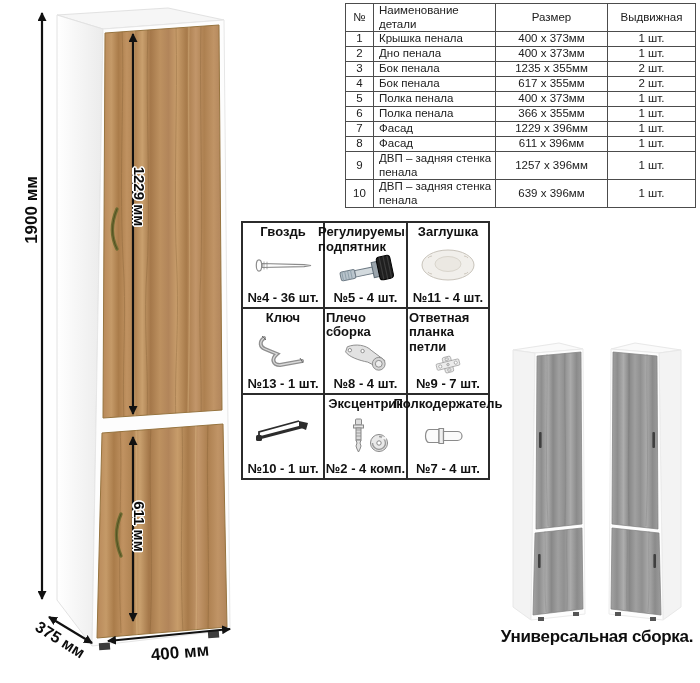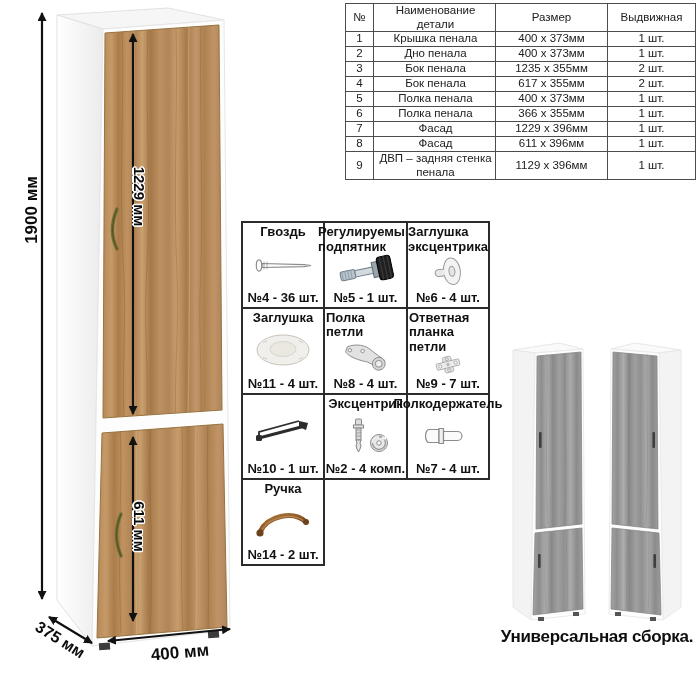--- a/index.html
+++ b/index.html
@@ -22,21 +22,21 @@
   
   .parts{
     position:absolute;left:345px;top:3px;width:350px;border-collapse:collapse;
     table-layout:fixed;font-size:11.5px;color:#202020;
   }
   .parts th,.parts td{
     border:1.6px solid #4c4c4c;padding:0 3px;line-height:1.18;height:14px;
     font-weight:400;text-align:center;overflow:hidden;
   }
   .parts th{height:15px;}
-  .parts td.name,.parts th.name{text-align:center;padding-left:5px;}
+  .parts td.name,.parts th.name{text-align:left;padding-left:5px;}
   
   .hw-grid{
     position:absolute;left:242px;top:222px;width:247px;
     display:grid;grid-template-columns:82px 83px 82px;grid-auto-rows:85.8px;
   }
   .hw-cell{
     border:2px solid #2b2b2b;margin:-1px;background:#fff;
     display:flex;flex-direction:column;align-items:center;justify-content:space-between;
     padding:2px 1px;box-sizing:border-box;
   }
@@ -205,21 +205,27 @@
         </tr>
       <tr>
           <td>8</td>
           <td class="name">Фасад</td>
           <td>611 х 396мм</td>
           <td>1 шт.</td>
         </tr>
       <tr>
           <td>9</td>
           <td class="name">ДВП – задняя стенка пенала</td>
-          <td>1129 х 396мм</td>
+          <td>1257 х 396мм</td>
+          <td>1 шт.</td>
+        </tr>
+      <tr>
+          <td>10</td>
+          <td class="name">ДВП – задняя стенка пенала</td>
+          <td>639 х 396мм</td>
           <td>1 шт.</td>
         </tr>
     </tbody>
   </table>
 
   <div class="hw-grid">
 
     <div class="hw-cell">
       <div class="hw-title">Гвоздь</div>
       <div class="hw-icon">
@@ -241,53 +247,51 @@
             <g transform="rotate(-12 34 18)">
           <rect x="8" y="13" width="15" height="9" rx="2" fill="#b9c4cc" stroke="#6e7a84"></rect>
           <path d="M10,13 v9 M13,13 v9 M16,13 v9 M19,13 v9" stroke="#8fa0ab" stroke-width="1"></path>
           <rect x="23" y="14.5" width="19" height="6.5" fill="#d3dade" stroke="#6e7a84"></rect>
           <rect x="41" y="10" width="6" height="15.5" fill="#9aa4ac" stroke="#5d6a74"></rect>
           <rect x="46.5" y="6" width="14" height="23.5" rx="3.5" fill="#1f1f1f" stroke="#000"></rect>
           <path d="M50,6.5 v22.5 M54,6 v23.5 M58,6.5 v22.5" stroke="#3c3c3c" stroke-width="1.2"></path>
         </g>
           </svg>
       </div>
-      <div class="hw-qty">№5 - 1 шт.</div>
-    </div>
-
-    <div class="hw-cell">
-      <div class="hw-title">Заглушка эксцентрика</div>
-      <div class="hw-icon">
-        <svg width="68" height="36" viewBox="0 0 68 36">
-            <g transform="rotate(-8 34 18)" stroke="#999" fill="#f3f3f3">
-          <ellipse cx="38" cy="18" rx="8.5" ry="13.5"></ellipse>
-          <path d="M30.5,14.5 h-6 a3.5,3.5 0 0 0 0,7 h6" fill="#e9e9e9"></path>
-          <ellipse cx="38" cy="18" rx="3" ry="5" fill="#e4e4e4"></ellipse>
-        </g>
-          </svg>
-      </div>
-      <div class="hw-qty">№6 - 4 шт.</div>
-    </div>
+      <div class="hw-qty">№5 - 4 шт.</div>
+    </div>
+
 
     <div class="hw-cell">
       <div class="hw-title">Заглушка</div>
       <div class="hw-icon">
         <svg width="68" height="40" viewBox="0 0 68 40">
           <ellipse cx="34" cy="20" rx="26" ry="15" fill="#f1efeb" stroke="#c8c3ba"></ellipse>
           <ellipse cx="34" cy="19" rx="13" ry="7.5" fill="#ebe8e2" stroke="#d9d5cc"></ellipse>
           <path d="M14,13 a5,3 0 0 1 4,-2 M54,13 a5,3 0 0 0 -4,-2 M14,27 a5,3 0 0 0 4,2 M54,27 a5,3 0 0 1 -4,2" stroke="#cfc9bf" fill="none"></path>
         </svg>
       </div>
       <div class="hw-qty">№11 - 4 шт.</div>
     </div>
 
 
-
-    <div class="hw-cell">
-      <div class="hw-title">Полка петли</div>
+    <div class="hw-cell">
+      <div class="hw-title">Ключ</div>
+      <div class="hw-icon">
+        <svg width="68" height="40" viewBox="0 0 68 40">
+          <path d="M15,8 C10,12 11,17 16,19 L28,24 C22,29 24,35 31,35 L53,31" fill="none" stroke="#8f8f8f" stroke-width="4" stroke-linecap="round"></path>
+          <path d="M15,8 C10,12 11,17 16,19 L28,24 C22,29 24,35 31,35 L53,31" fill="none" stroke="#d8d8d8" stroke-width="1.3" stroke-linecap="round"></path>
+          <path d="M13,6 l4,4 M51,28 l3,5" stroke="#6f6f6f" stroke-width="1"></path>
+        </svg>
+      </div>
+      <div class="hw-qty">№13 - 1 шт.</div>
+    </div>
+
+    <div class="hw-cell">
+      <div class="hw-title">Плечо сборка</div>
       <div class="hw-icon">
         <svg width="68" height="42" viewBox="0 0 68 42">
             <g stroke="#888" stroke-width="1.1">
           <path d="M12,8 C22,4 34,6 40,12 L56,24 L52,34 L36,26 C26,24 14,20 10,14 Z" fill="#e2e2e2"></path>
           <circle cx="49" cy="28" r="7.5" fill="#d6d6d6"></circle>
           <circle cx="49" cy="28" r="4" fill="#eee"></circle>
           <circle cx="15" cy="12" r="2" fill="#fff"></circle>
           <circle cx="30" cy="13" r="2" fill="#fff"></circle>
         </g>
           </svg>
@@ -355,39 +359,20 @@
           <ellipse cx="15" cy="15" rx="3.5" ry="6.5"></ellipse>
           <path d="M15,8.5 h10 v13 h-10"></path>
           <path d="M25,7.5 h4.5 v15 h-4.5 z" fill="#f0f0f0"></path>
           <path d="M29.5,10.5 h14 a4.5,4.5 0 0 1 0,9 h-14 z"></path>
         </g>
           </svg>
       </div>
       <div class="hw-qty">№7 - 4 шт.</div>
     </div>
 
-    <div class="hw-cell">
-      <div class="hw-title">Ручка</div>
-      <div class="hw-icon">
-        <svg width="68" height="40" viewBox="0 0 68 40">
-          <defs>
-            <linearGradient id="bronze" x1="0" y1="0" x2="1" y2="1">
-              <stop offset="0" stop-color="#b07a40"></stop>
-                <stop offset="0.5" stop-color="#8a5526"></stop>
-                <stop offset="1" stop-color="#5f3716"></stop>
-            </linearGradient>
-          </defs>
-          <path d="M11,30 C18,14 44,8 57,20" fill="none" stroke="url(#bronze)" stroke-width="5" stroke-linecap="round"></path>
-          <path d="M13,28 C20,15 43,10 55,19" fill="none" stroke="#c89a62" stroke-width="1.2" opacity="0.7"></path>
-          <circle cx="11" cy="31" r="3.6" fill="#6b431d"></circle>
-          <circle cx="57" cy="20" r="3" fill="#6b431d"></circle>
-        </svg>
-      </div>
-      <div class="hw-qty">№14 - 2 шт.</div>
-    </div>
   </div>
 
   <div class="mini">
     <svg width="200" height="298" viewBox="0 0 200 298">
       <defs>
         <linearGradient id="grayWood" x1="0" y1="0" x2="1" y2="0">
           <stop offset="0" stop-color="#a3a3a3"></stop>
             <stop offset="0.12" stop-color="#8e8e8e"></stop>
           <stop offset="0.25" stop-color="#adadad"></stop>
             <stop offset="0.37" stop-color="#888888"></stop>

